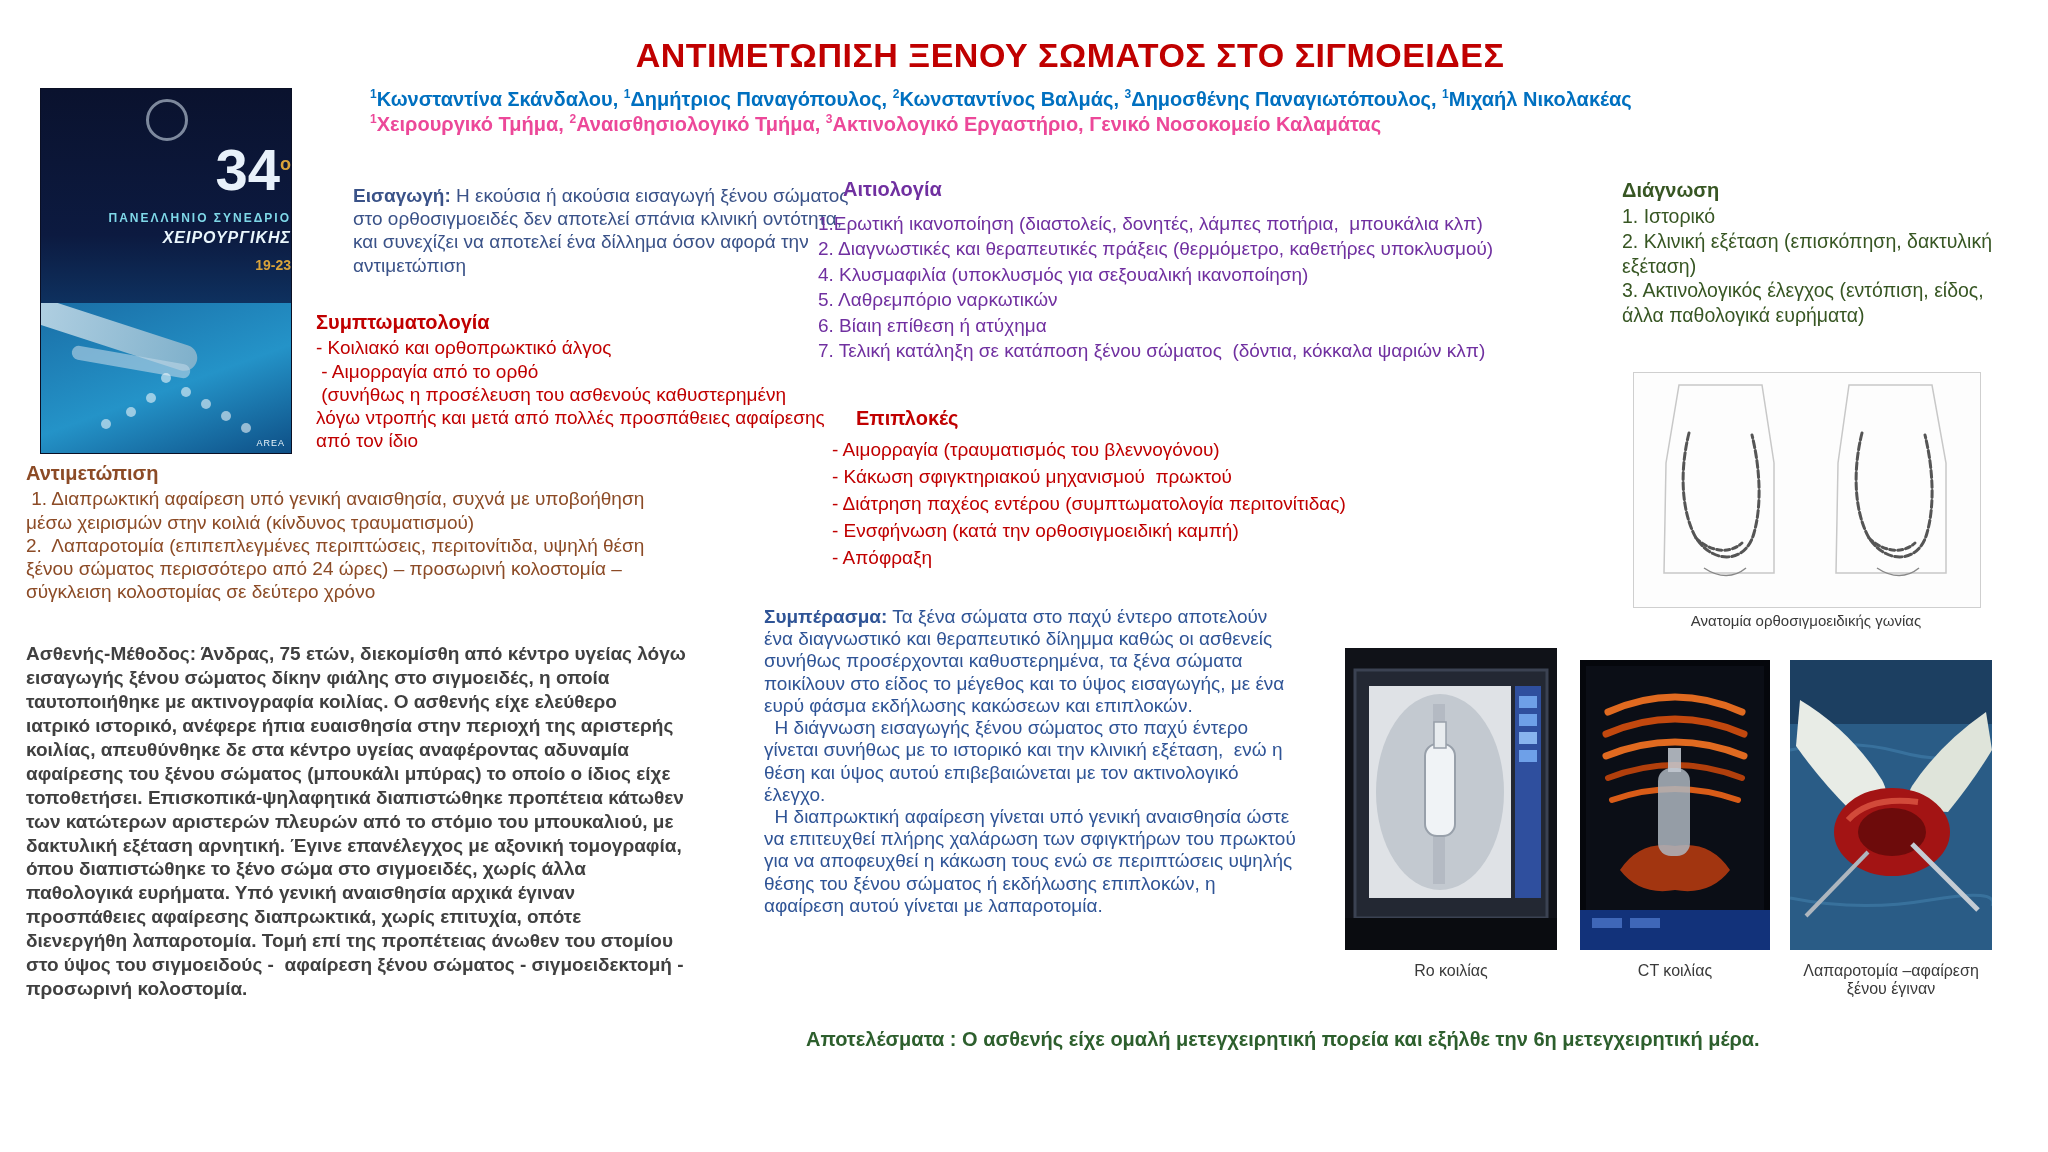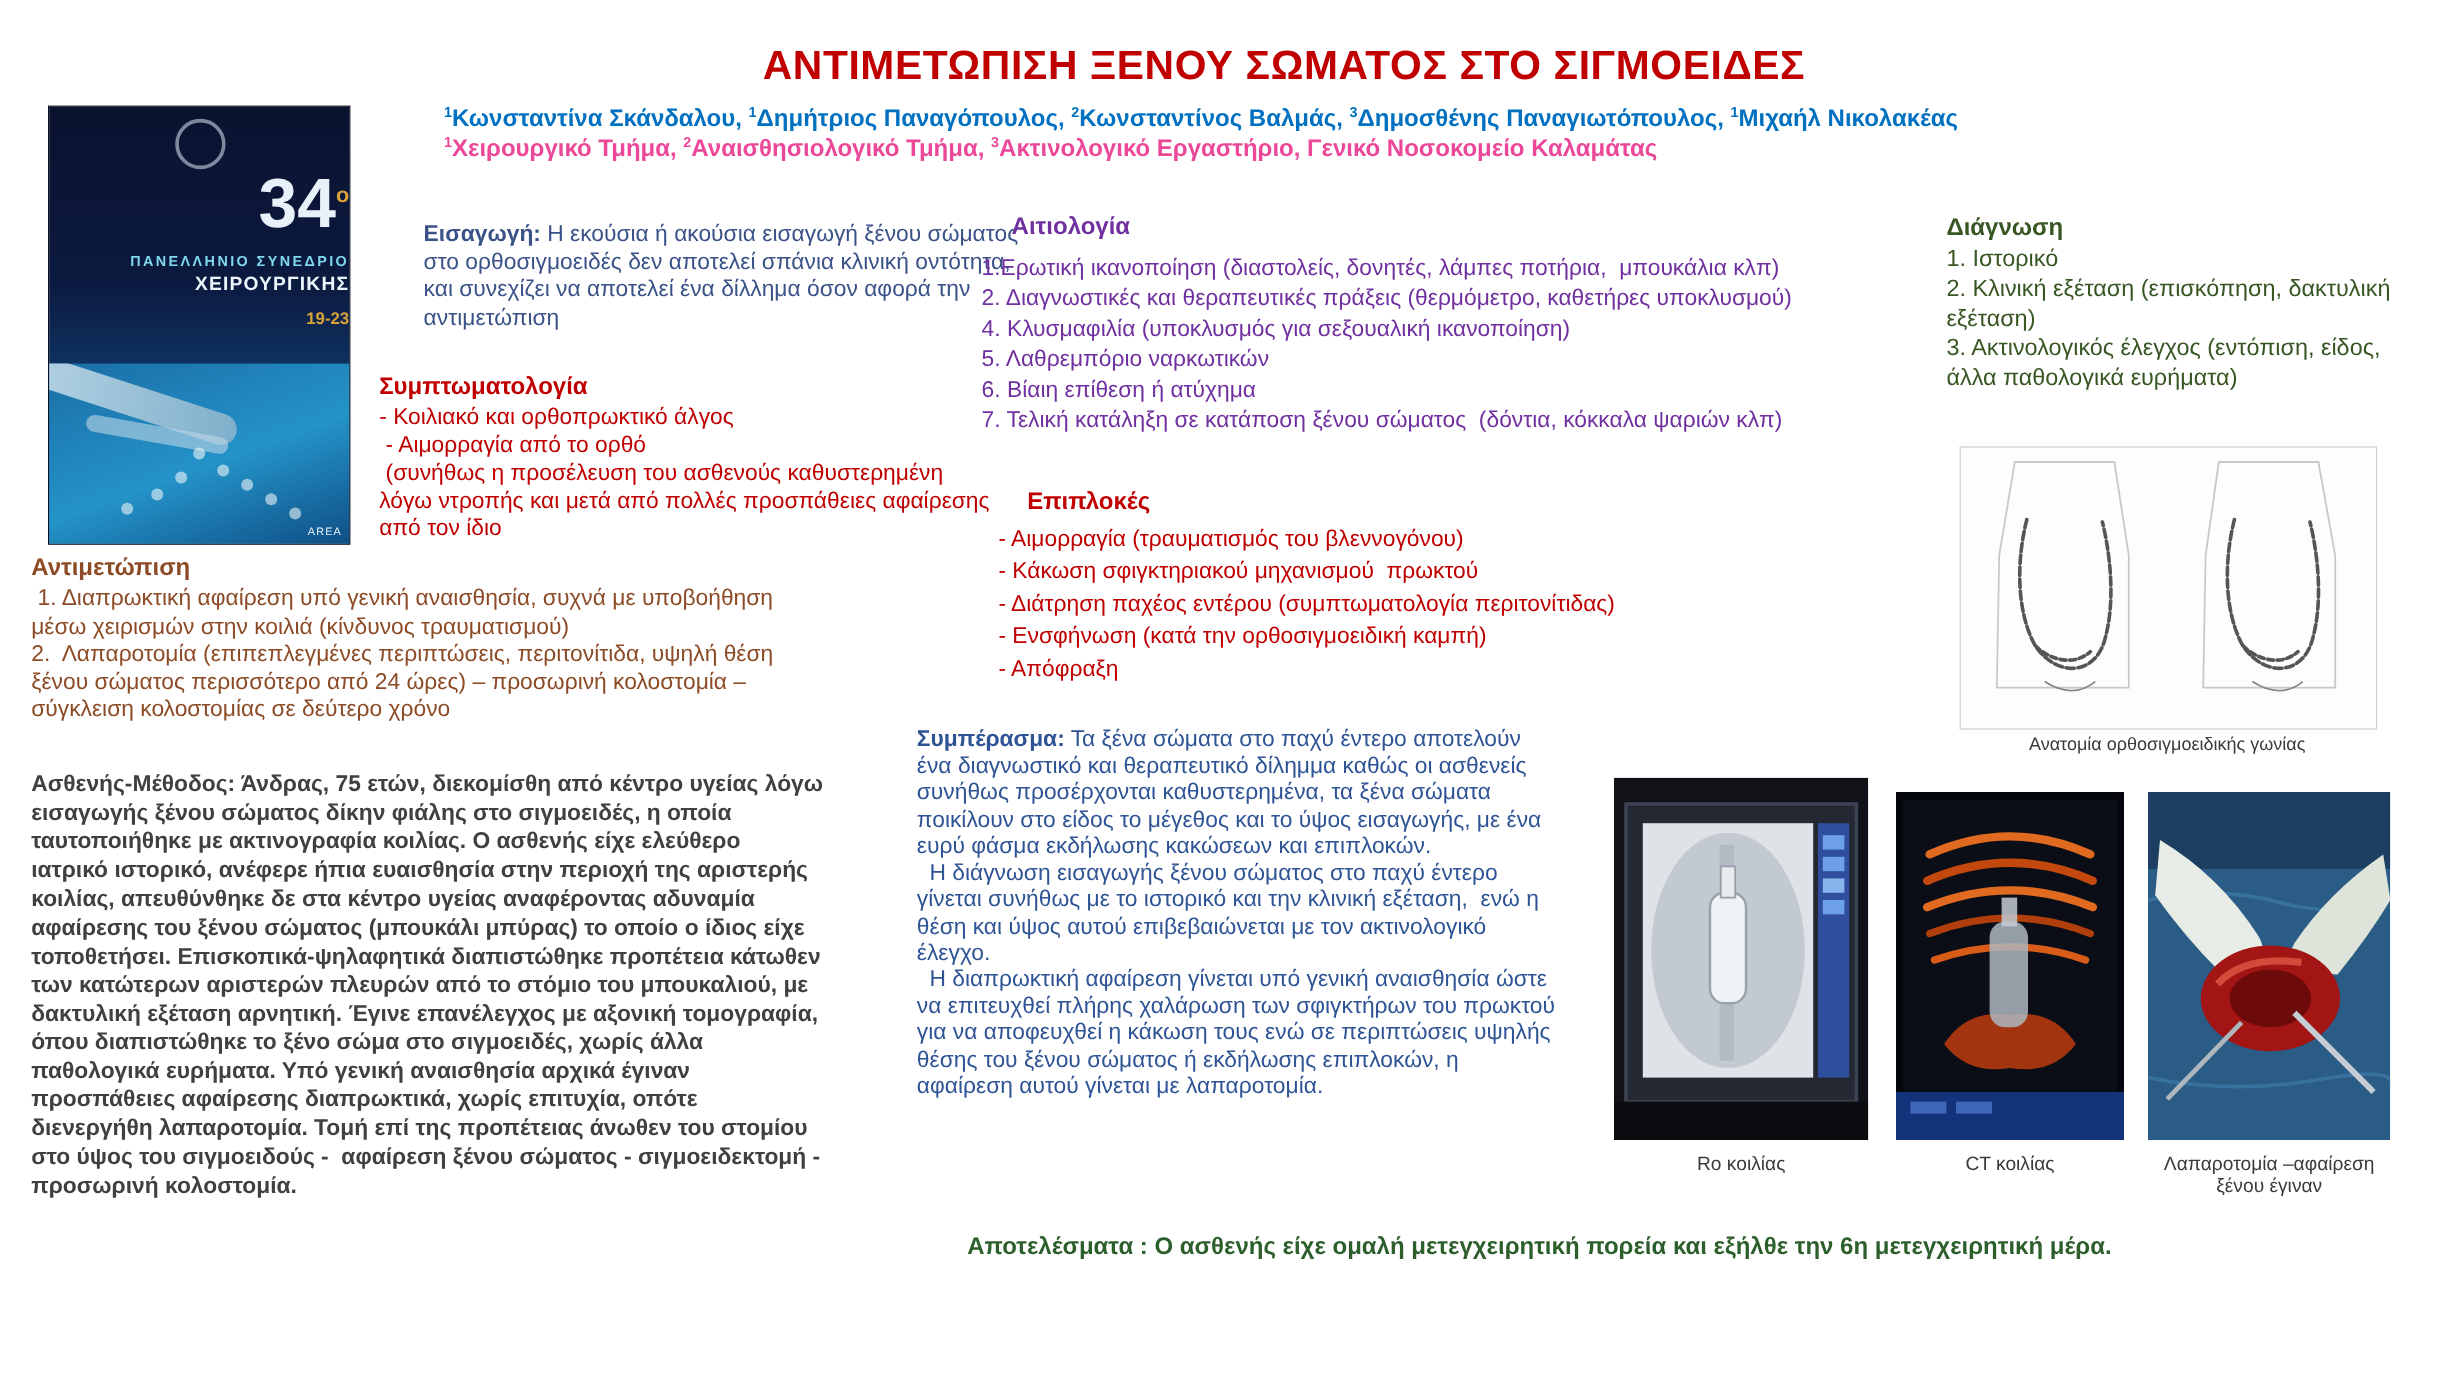--- a/index.html
+++ b/index.html
@@ -11,21 +11,21 @@
   .title{left:300px;top:36px;width:1540px;text-align:center;font-size:34px;font-weight:bold;color:#C00000;letter-spacing:0.5px;}
   .authors{left:370px;top:88px;width:1300px;font-size:20px;font-weight:bold;color:#0070C0;}
   .affiliations{left:370px;top:113px;width:1300px;font-size:20px;font-weight:bold;color:#ec4899;}
 
   
   .congress{left:40px;top:88px;width:250px;height:364px;background:linear-gradient(180deg,#0a122e 0%,#0c1a40 40%,#0f3c6e 68%,#1b7fb4 100%);border:1px solid #0a0f24;color:#dce9f5;text-align:right;}
   .cg-emblem{position:absolute;left:105px;top:10px;width:36px;height:36px;border:3px solid rgba(220,233,245,.55);border-radius:50%;}
   .cg-num{position:absolute;left:0;top:52px;width:100%;font-size:58px;font-weight:bold;color:#e8f1fa;line-height:1;}
   .cg-num sup{font-size:18px;color:#d9a33a;}
   .cg-l1{position:absolute;left:0;top:122px;width:100%;font-size:12px;letter-spacing:2px;color:#7fd8e8;font-weight:bold;}
-  .cg-l2{position:absolute;left:0;top:140px;width:100%;font-size:16px;letter-spacing:1px;color:#eaf6fc;font-weight:bold;}
+  .cg-l2{position:absolute;left:0;top:140px;width:100%;font-size:16px;letter-spacing:1px;color:#eaf6fc;font-weight:bold;font-style:italic;}
   .cg-dates{position:absolute;left:0;top:168px;width:100%;font-size:14px;font-weight:bold;color:#d9a33a;}
   .cg-photo{position:absolute;left:0;bottom:0;width:100%;height:150px;background:linear-gradient(160deg,#1a6ea6 0%,#2493c8 55%,#0e4f86 100%);overflow:hidden;}
   .cg-arm{position:absolute;left:-20px;top:18px;width:180px;height:26px;background:linear-gradient(90deg,#cfe3ee,#8fb6cc);border-radius:13px;transform:rotate(18deg);opacity:.85;}
   .cg-arm2{position:absolute;left:30px;top:52px;width:120px;height:14px;background:#bcd6e6;border-radius:7px;transform:rotate(10deg);opacity:.6;}
   .cg-dna b{position:absolute;width:10px;height:10px;border-radius:50%;background:rgba(255,255,255,.55);}
   .cg-brand{position:absolute;right:6px;bottom:5px;font-size:9px;color:#e9f4fa;letter-spacing:1px;}
 
   
   .sec-h{font-weight:bold;}
   .intro{left:316px;top:184px;width:505px;font-size:19px;line-height:1.22;color:#3A5288;margin-left:37px;}

